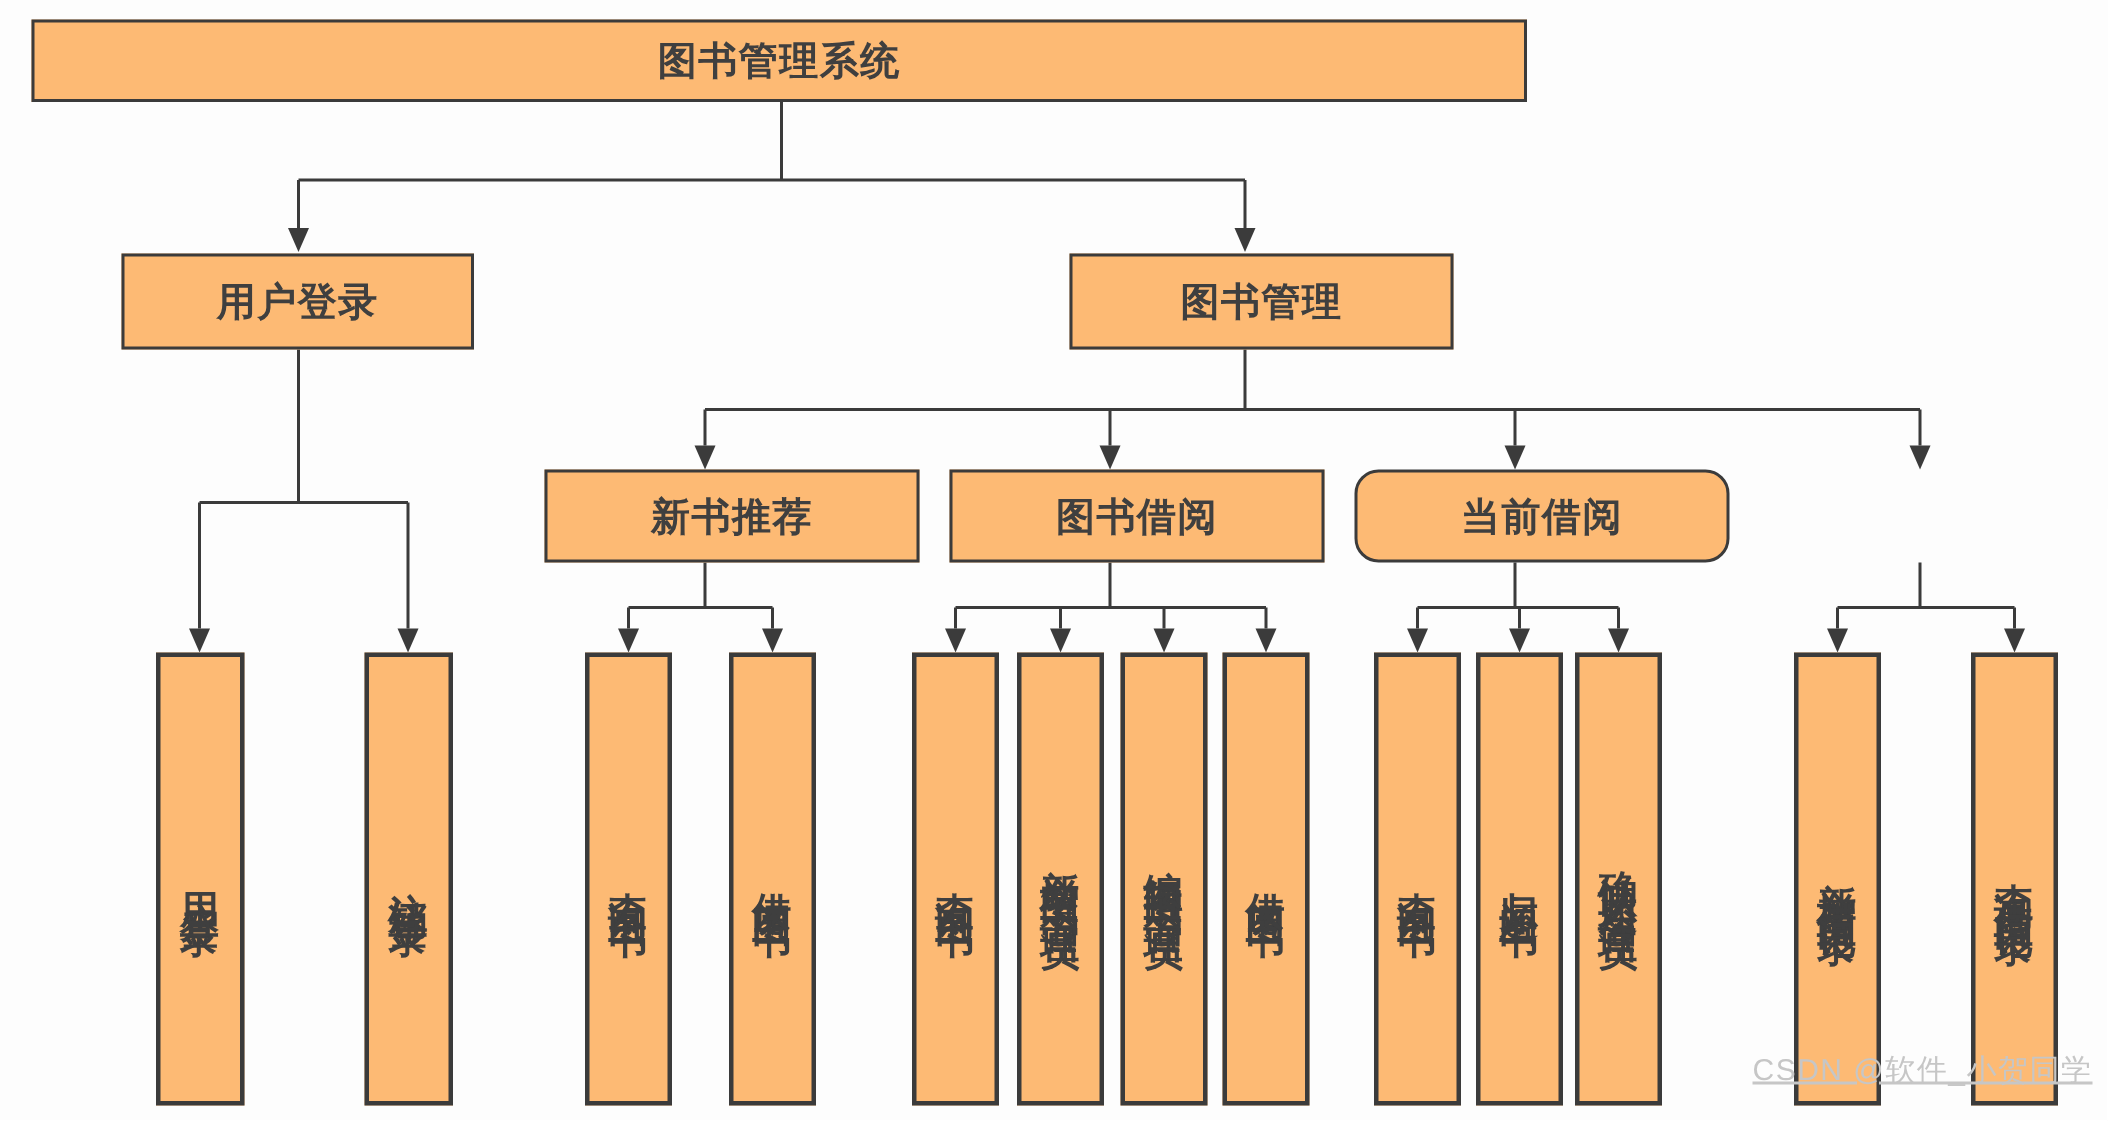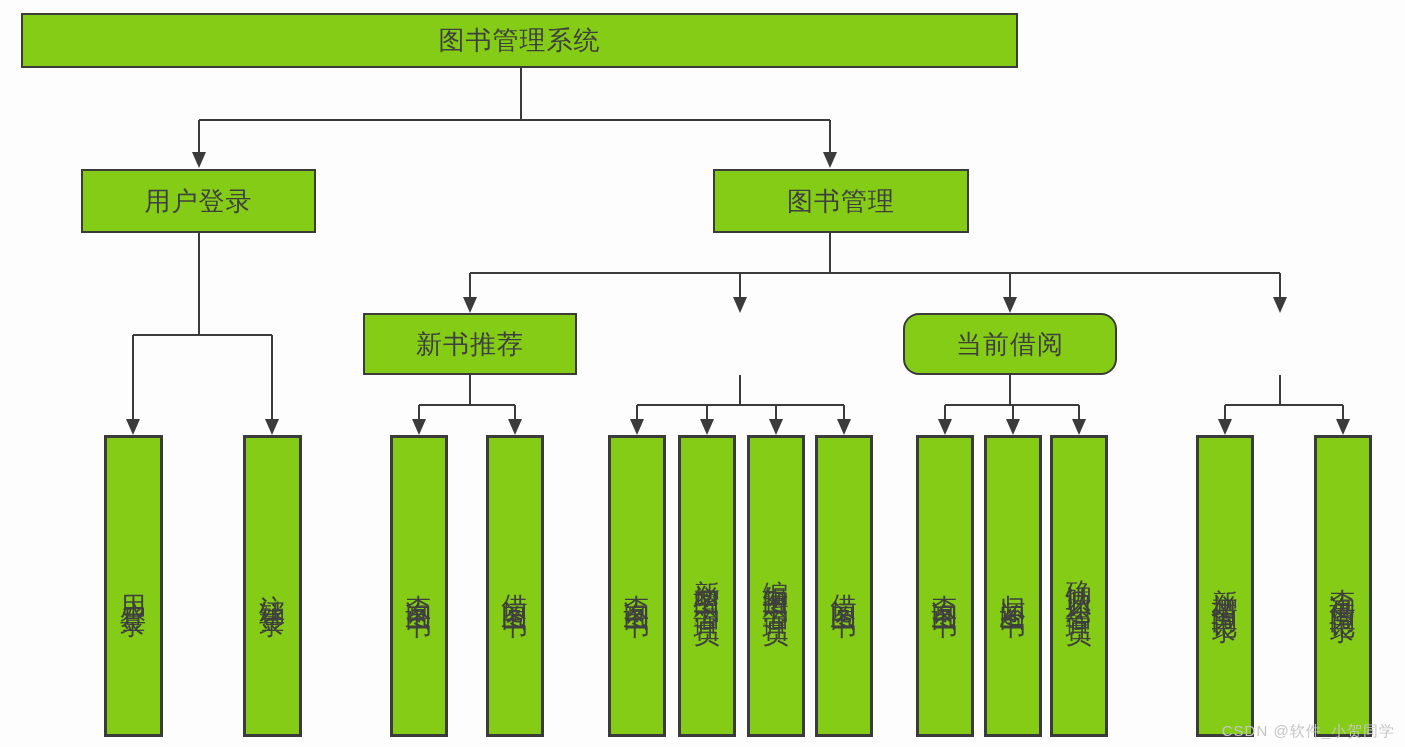--- a/index.html
+++ b/index.html
@@ -13,43 +13,44 @@
     width:1405px;height:747px;
     background:#fdfdfd;
     font-family:"Liberation Sans","DejaVu Sans",sans-serif;
     color:var(--text);
     overflow:hidden;
   }
   .connectors{position:absolute;left:0;top:0;z-index:1;}
   .box{
     position:absolute;
     box-sizing:border-box;
-    background:#84cc16;
+    background:#fdba74;
     border:2px solid var(--line);
     display:flex;align-items:center;justify-content:center;
     z-index:2;
     font-size:26px;
     letter-spacing:1px;
     text-align:center;
     white-space:nowrap;
+    font-weight:bold;
   }
   .leaf{border-width:3px;}
   .vtext{
     writing-mode:vertical-rl;
     text-orientation:mixed;
     letter-spacing:6px;
     line-height:1;
   }
   
   .b-root{left:21px;top:13px;width:997px;height:55px;}
   
   .b-user{left:81px;top:169px;width:235px;height:64px;}
   .b-mgmt{left:713px;top:169px;width:256px;height:64px;}
   
-  .b-l2{top:313px;width:214px;height:62px;}
+  .b-l2{top:313px;width:250px;height:62px;}
   .b-recommend{left:363px;}
   .b-borrow{left:633px;}
   .b-current{left:903px;border-radius:16px;}
   .b-records{left:1173px;}
   
   .b-leaf{top:435px;height:302px;width:58px;}
   .x-login{left:104px;width:59px;}
   .x-logout{left:243px;width:59px;}
   .x-rq{left:390px;}
   .x-rb{left:486px;}
@@ -57,26 +58,27 @@
   .x-badd{left:678px;}
   .x-bedit{left:747px;}
   .x-bborrow{left:815px;}
   .x-cq{left:916px;}
   .x-creturn{left:984px;}
   .x-cconfirm{left:1050px;}
   .x-radd{left:1196px;}
   .x-rquery{left:1314px;}
   .watermark{
     position:absolute;
-    right:10px;bottom:6px;
+    right:10px;bottom:20px;
     z-index:5;
-    font-size:15px;
+    font-size:20px;
     color:var(--wm);
     letter-spacing:1px;
     white-space:nowrap;
+    text-decoration:underline;
   }
 </style>
 </head>
 <body>
 
 <div class="canvas">
 
   <svg class="connectors" width="1405" height="747" viewBox="0 0 1405 747">
     <g stroke="#3b3b3b" stroke-width="2" fill="none">
 
@@ -124,20 +126,23 @@
   <div class="box b-user">
     <span>用户登录</span>
   </div>
   <div class="box b-mgmt">
     <span>图书管理</span>
   </div>
 
   <div class="box b-l2 b-recommend">
     <span>新书推荐</span>
   </div>
+  <div class="box b-l2 b-borrow">
+    <span>图书借阅</span>
+  </div>
   <div class="box b-l2 b-current">
     <span>当前借阅</span>
   </div>
 
   <div class="box leaf b-leaf x-login">
     <span class="vtext">用户登录</span>
   </div>
   <div class="box leaf b-leaf x-logout">
     <span class="vtext">注销登录</span>
   </div>

